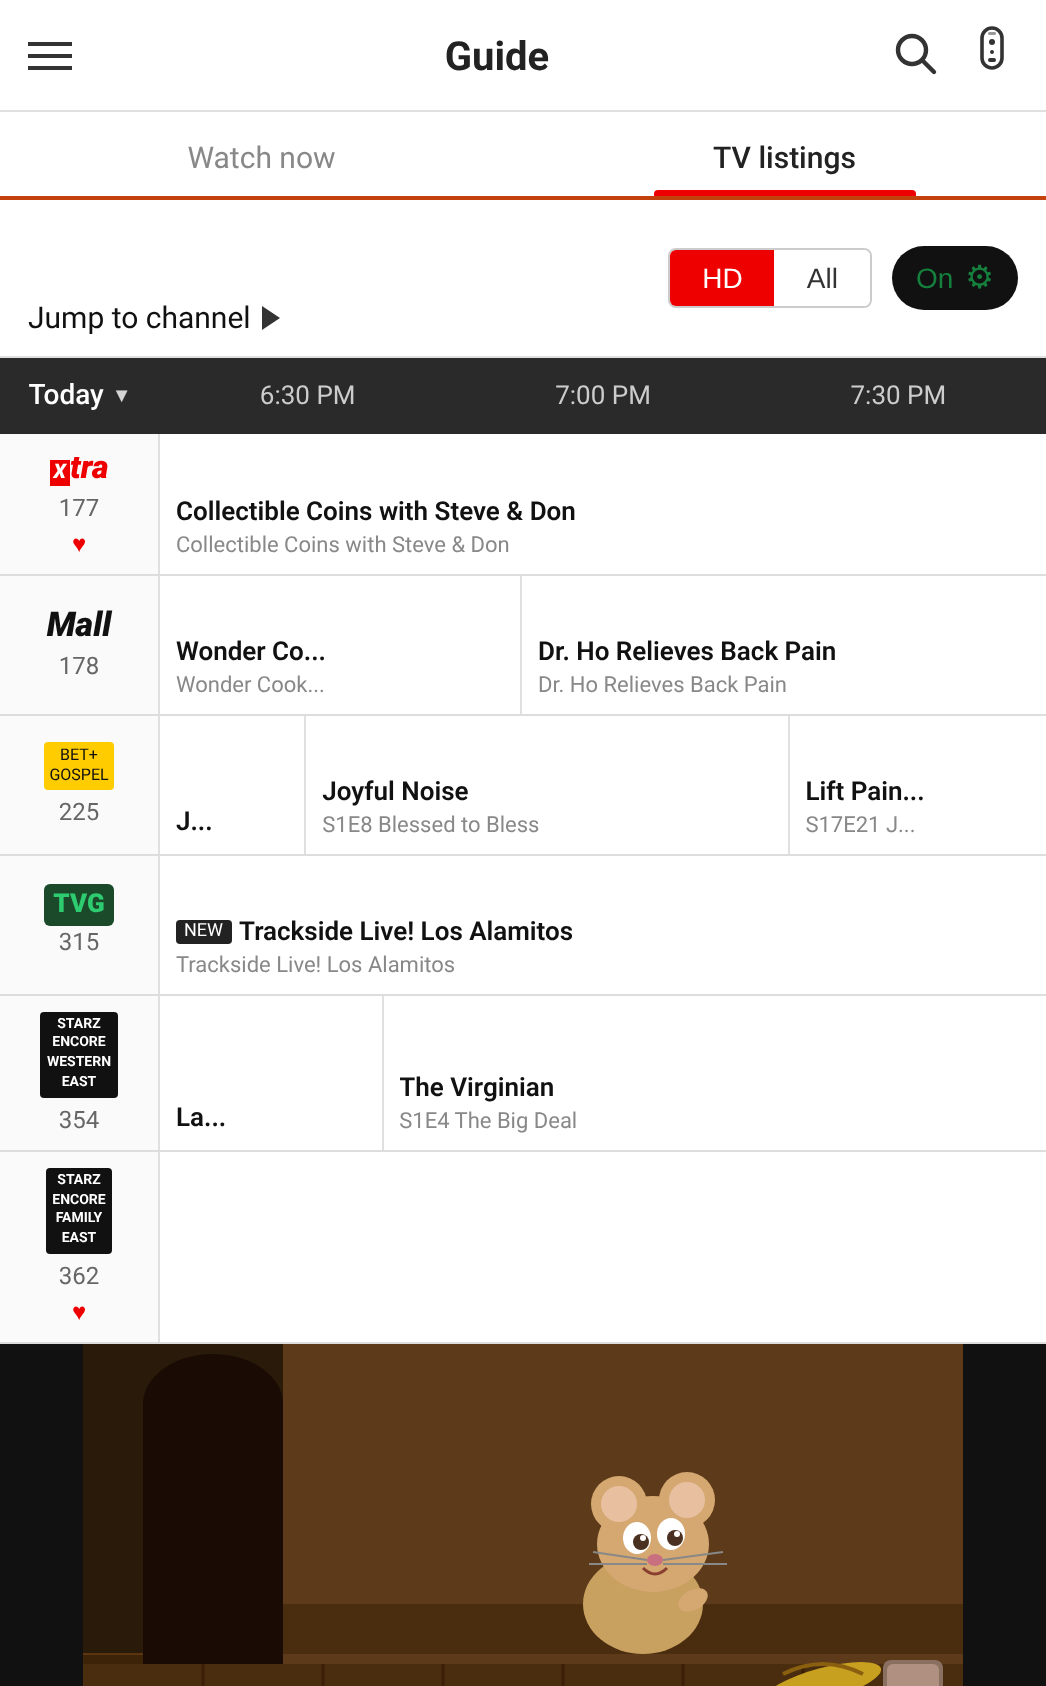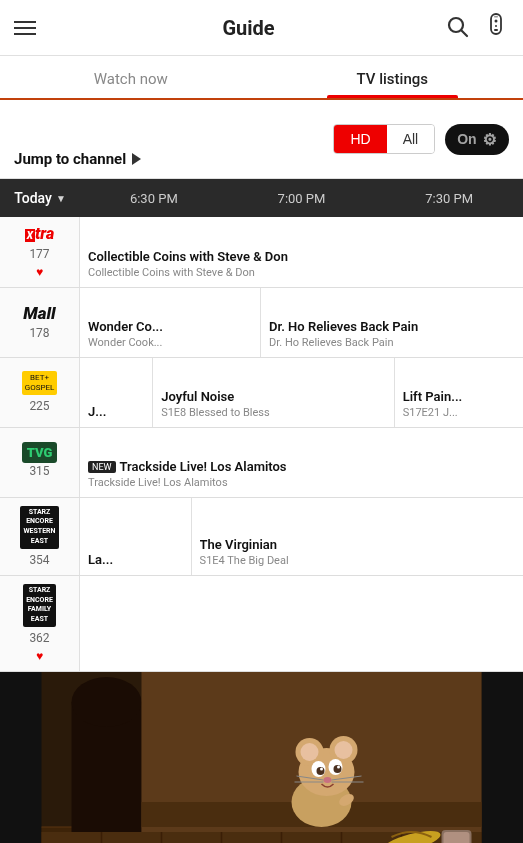--- a/index.html
+++ b/index.html
@@ -84,21 +84,21 @@
       padding: 10px 14px;
       gap: 10px;
       border-bottom: 1px solid #e0e0e0;
       background: #fff;
     }
     .jump-to-channel {
       display: flex;
       align-items: center;
       gap: 6px;
       font-size: 15px;
-      font-weight: 700;
+      font-weight: 400;
       color: #111;
       cursor: pointer;
       margin-top: 40px;
     }
     .jump-arrow {
       width: 0;
       height: 0;
       border-top: 6px solid transparent;
       border-bottom: 6px solid transparent;
       border-left: 9px solid #333;
@@ -120,25 +120,25 @@
     }
     .filter-btn.active {
       background: #e00;
       color: #fff;
     }
     .on-btn {
       display: flex;
       align-items: center;
       gap: 6px;
       background: #111;
-      color: #a3a3a3;
+      color: #15803d;
       border-radius: 20px;
       padding: 6px 12px;
       font-size: 14px;
-      font-weight: 700;
+      font-weight: 400;
       cursor: pointer;
       border: none;
     }
     .on-btn .sliders-icon {
       font-size: 16px;
     }
 
     
     .timeline-header {
       display: flex;

